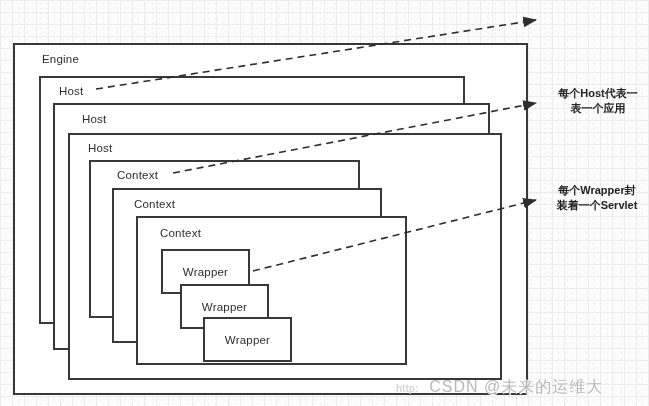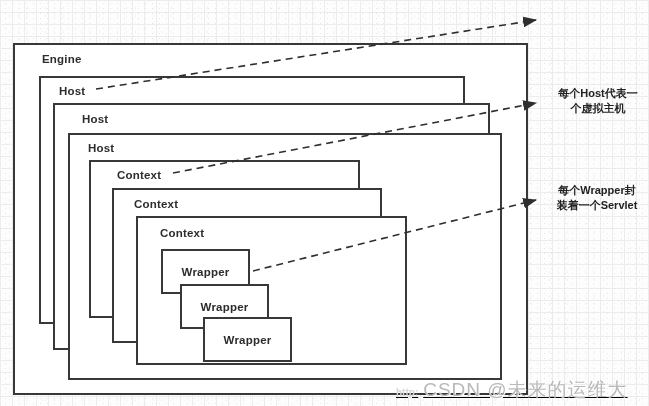--- a/index.html
+++ b/index.html
@@ -20,21 +20,21 @@
     background-position:2px 1px,5px 4px,0 0,0 0,0 0,0 0;
   }
   .box{
     position:absolute;
     box-sizing:border-box;
     background:#ffffff;
     border:2px solid #383838;
   }
   .lbl{
     position:absolute;
-    font-weight:700;
+    font-weight:400;
     font-size:11.5px;
     color:#2d2d2d;
     letter-spacing:0.2px;
     white-space:nowrap;
   }
   .wrapper-box{
     display:flex;align-items:center;justify-content:center;
   }
   .wrapper-box .lbl{position:static;text-align:right;}
   .arrows{
@@ -47,31 +47,30 @@
     font-weight:700;
     font-size:11px;
     line-height:15px;
     color:#222222;
   }
   .annotation span{display:block;}
   .watermark{
     position:absolute;
     left:396px;top:377px;
     z-index:60;
-    display:flex;align-items:baseline;gap:5px;
+    display:flex;align-items:baseline;gap:11px;
     white-space:nowrap;
-    text-decoration:underline;
   }
   .wm-prefix{
     font-size:10px;
     font-weight:700;
     color:#d6d6d6;
   }
   .wm-text{
-    font-size:19px;
+    font-size:16px;
     color:#b8b8b8;
     letter-spacing:1px;
     text-shadow:1px 1px 0 #ffffff;
     text-align:right;
   }
 </style>
 </head>
 <body>
 
 <div class="canvas">
@@ -118,21 +117,21 @@
     </defs>
     <line x1="96" y1="89" x2="536" y2="20" stroke="#2e2e2e" stroke-width="1.6" stroke-dasharray="7,5" marker-end="url(#ah)"></line>
     <line x1="173" y1="173" x2="536" y2="103" stroke="#2e2e2e" stroke-width="1.6" stroke-dasharray="7,5" marker-end="url(#ah)"></line>
     <line x1="253" y1="271" x2="536" y2="200" stroke="#2e2e2e" stroke-width="1.6" stroke-dasharray="7,5" marker-end="url(#ah)"></line>
   </svg>
 
   <div class="annotation" style="left:546px;top:4px;width:104px;">
   </div>
   <div class="annotation" style="left:546px;top:86px;width:104px;">
     <span>每个Host代表一</span>
-    <span>个虚拟主机</span>
+    <span>表一个应用</span>
   </div>
   <div class="annotation" style="left:543px;top:183px;width:108px;">
     <span>每个Wrapper封</span>
     <span>装着一个Servlet</span>
   </div>
 
   <div class="watermark">
     <span class="wm-prefix">http:</span>
     <span class="wm-text">CSDN @未来的运维大</span>
   </div>

